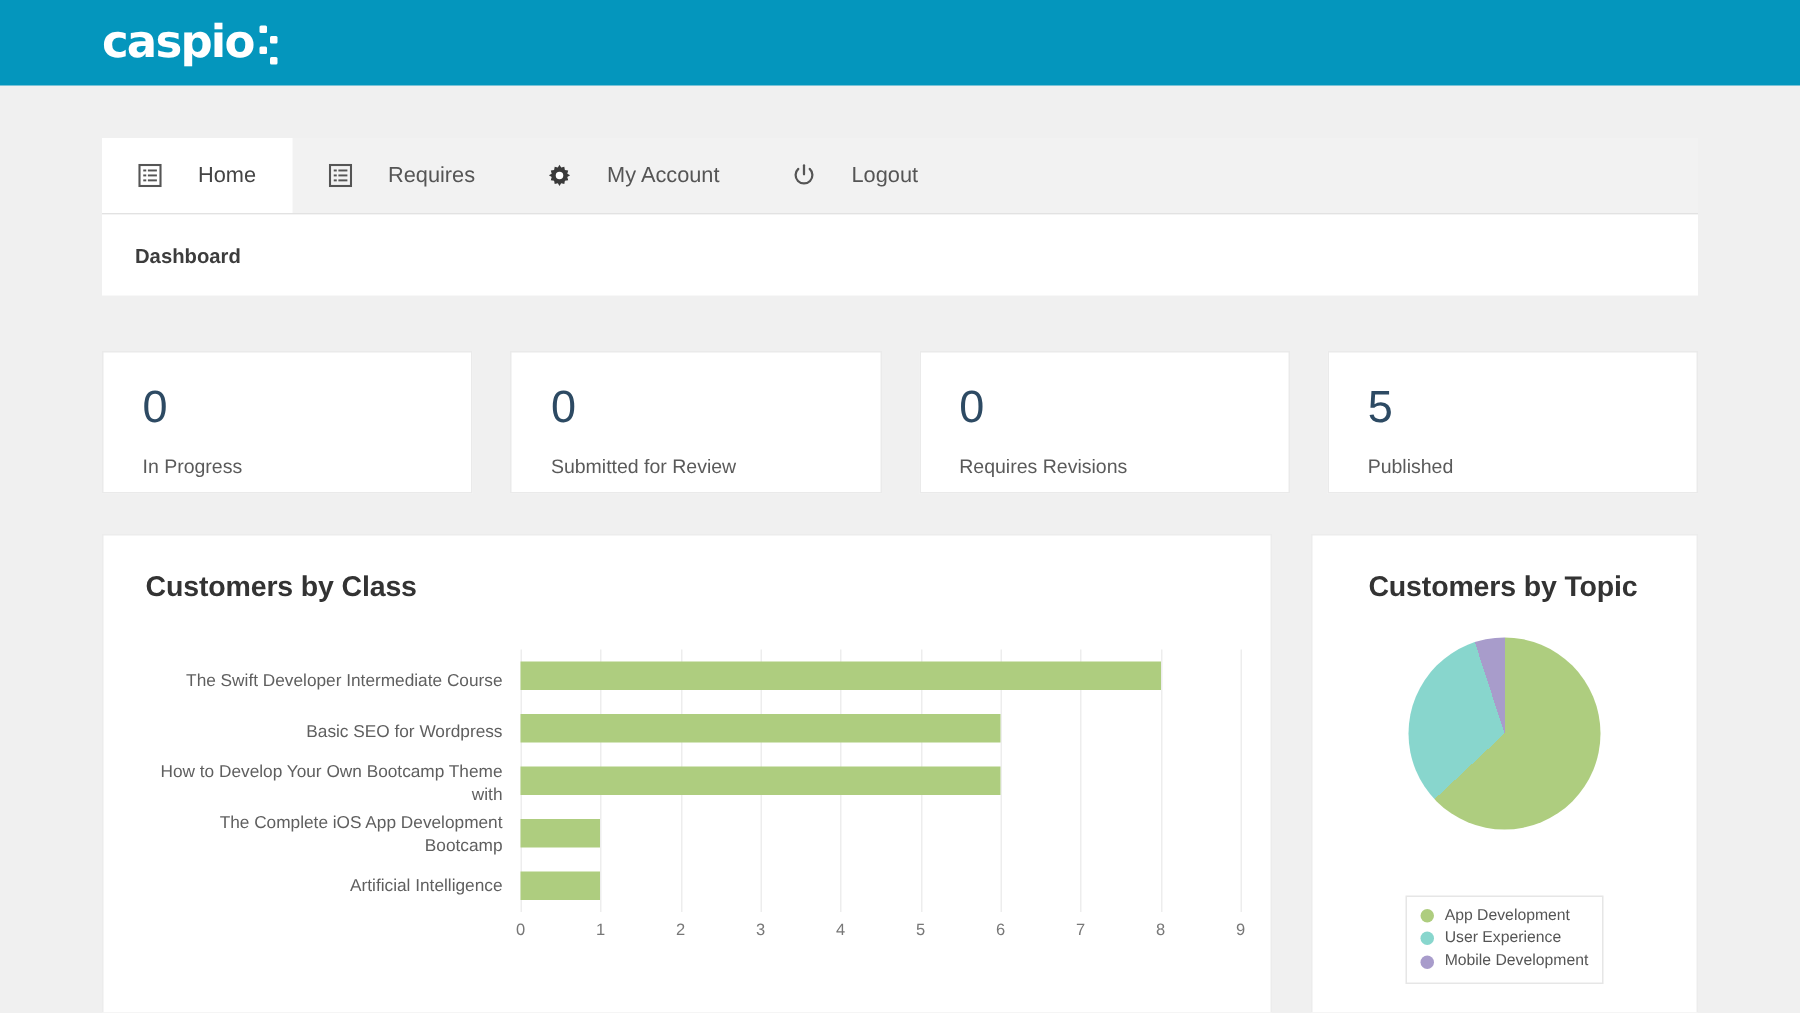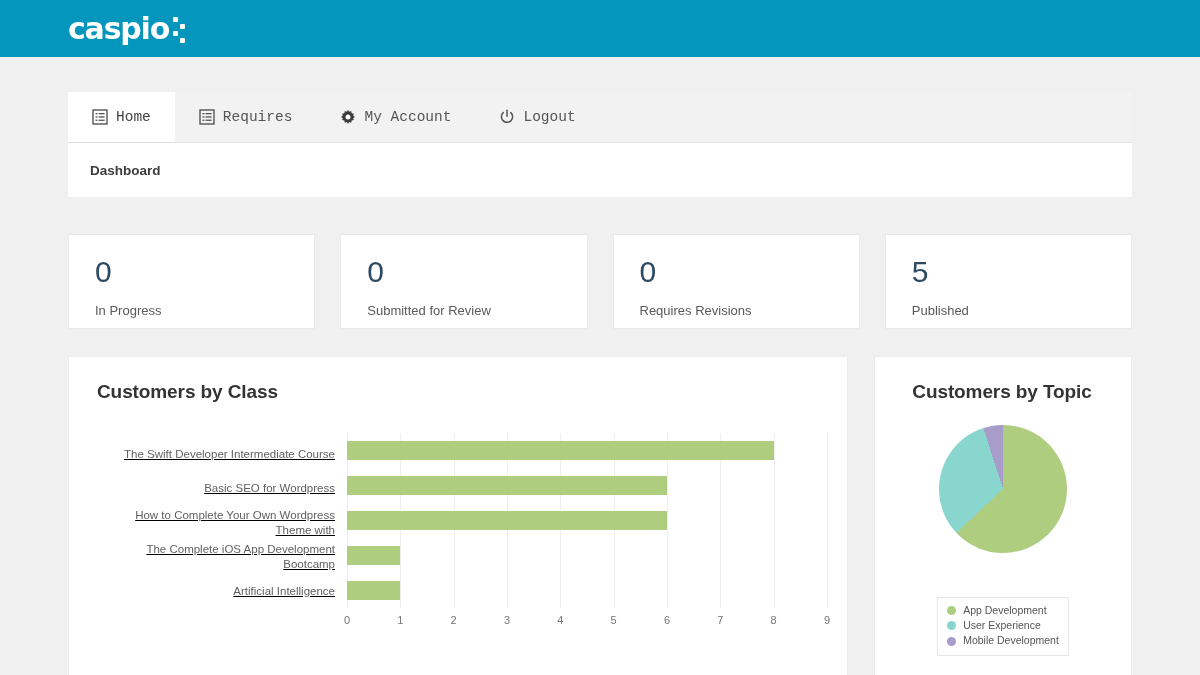--- a/index.html
+++ b/index.html
@@ -46,28 +46,28 @@
     margin-top: 35px;
     background: #f2f2f2;
     display: flex;
     align-items: stretch;
     height: 51px;
     border-bottom: 1px solid #e2e2e2;
   }
   .tab {
     display: flex;
     align-items: center;
-    gap: 8px;
+    gap: 24px;
     padding: 0 24px;
     font-size: 14.5px;
     color: #555;
     cursor: pointer;
     background: transparent;
     border: none;
-    font-family: Liberation Mono, monospace;
+    font-family: Liberation Sans, sans-serif;
   }
   .tab.active { background: #ffffff; color: #444; }
   .tab-icon { width: 16px; height: 16px; display: block; }
 
   
   .dashbar {
     background: #ffffff;
     height: 54px;
     display: flex;
     align-items: center;
@@ -121,21 +121,20 @@
 
   
   .barchart { margin-top: 30px; display: flex; }
   .bar-labels {
     width: 250px;
     display: flex;
     flex-direction: column;
     justify-content: space-between;
     padding-top: 4px;
     height: 175px;
-    text-decoration: underline;
   }
   .bar-label-row {
     height: 35px;
     display: flex;
     align-items: center;
     justify-content: flex-end;
     text-align: right;
     font-size: 11.5px;
     color: #5f5f5f;
     line-height: 1.25;
@@ -302,21 +301,21 @@
 
   <div class="charts">
 
     <div class="panel panel-bar">
       <div class="panel-title">Customers by Class</div>
 
       <div class="barchart">
         <div class="bar-labels">
           <div class="bar-label-row">The Swift Developer Intermediate Course</div>
           <div class="bar-label-row">Basic SEO for Wordpress</div>
-          <div class="bar-label-row">How to Complete Your Own Wordpress Theme with</div>
+          <div class="bar-label-row">How to Develop Your Own Bootcamp Theme with</div>
           <div class="bar-label-row">The Complete iOS App Development Bootcamp</div>
           <div class="bar-label-row">Artificial Intelligence</div>
         </div>
 
         <div>
           <div class="bar-plot">
             <div class="gridlines" id="gridlines">
                 <div class="gridline" style="left: 0px;"></div>
                 <div class="gridline" style="left: 53.3333px;"></div>
                 <div class="gridline" style="left: 106.667px;"></div>

